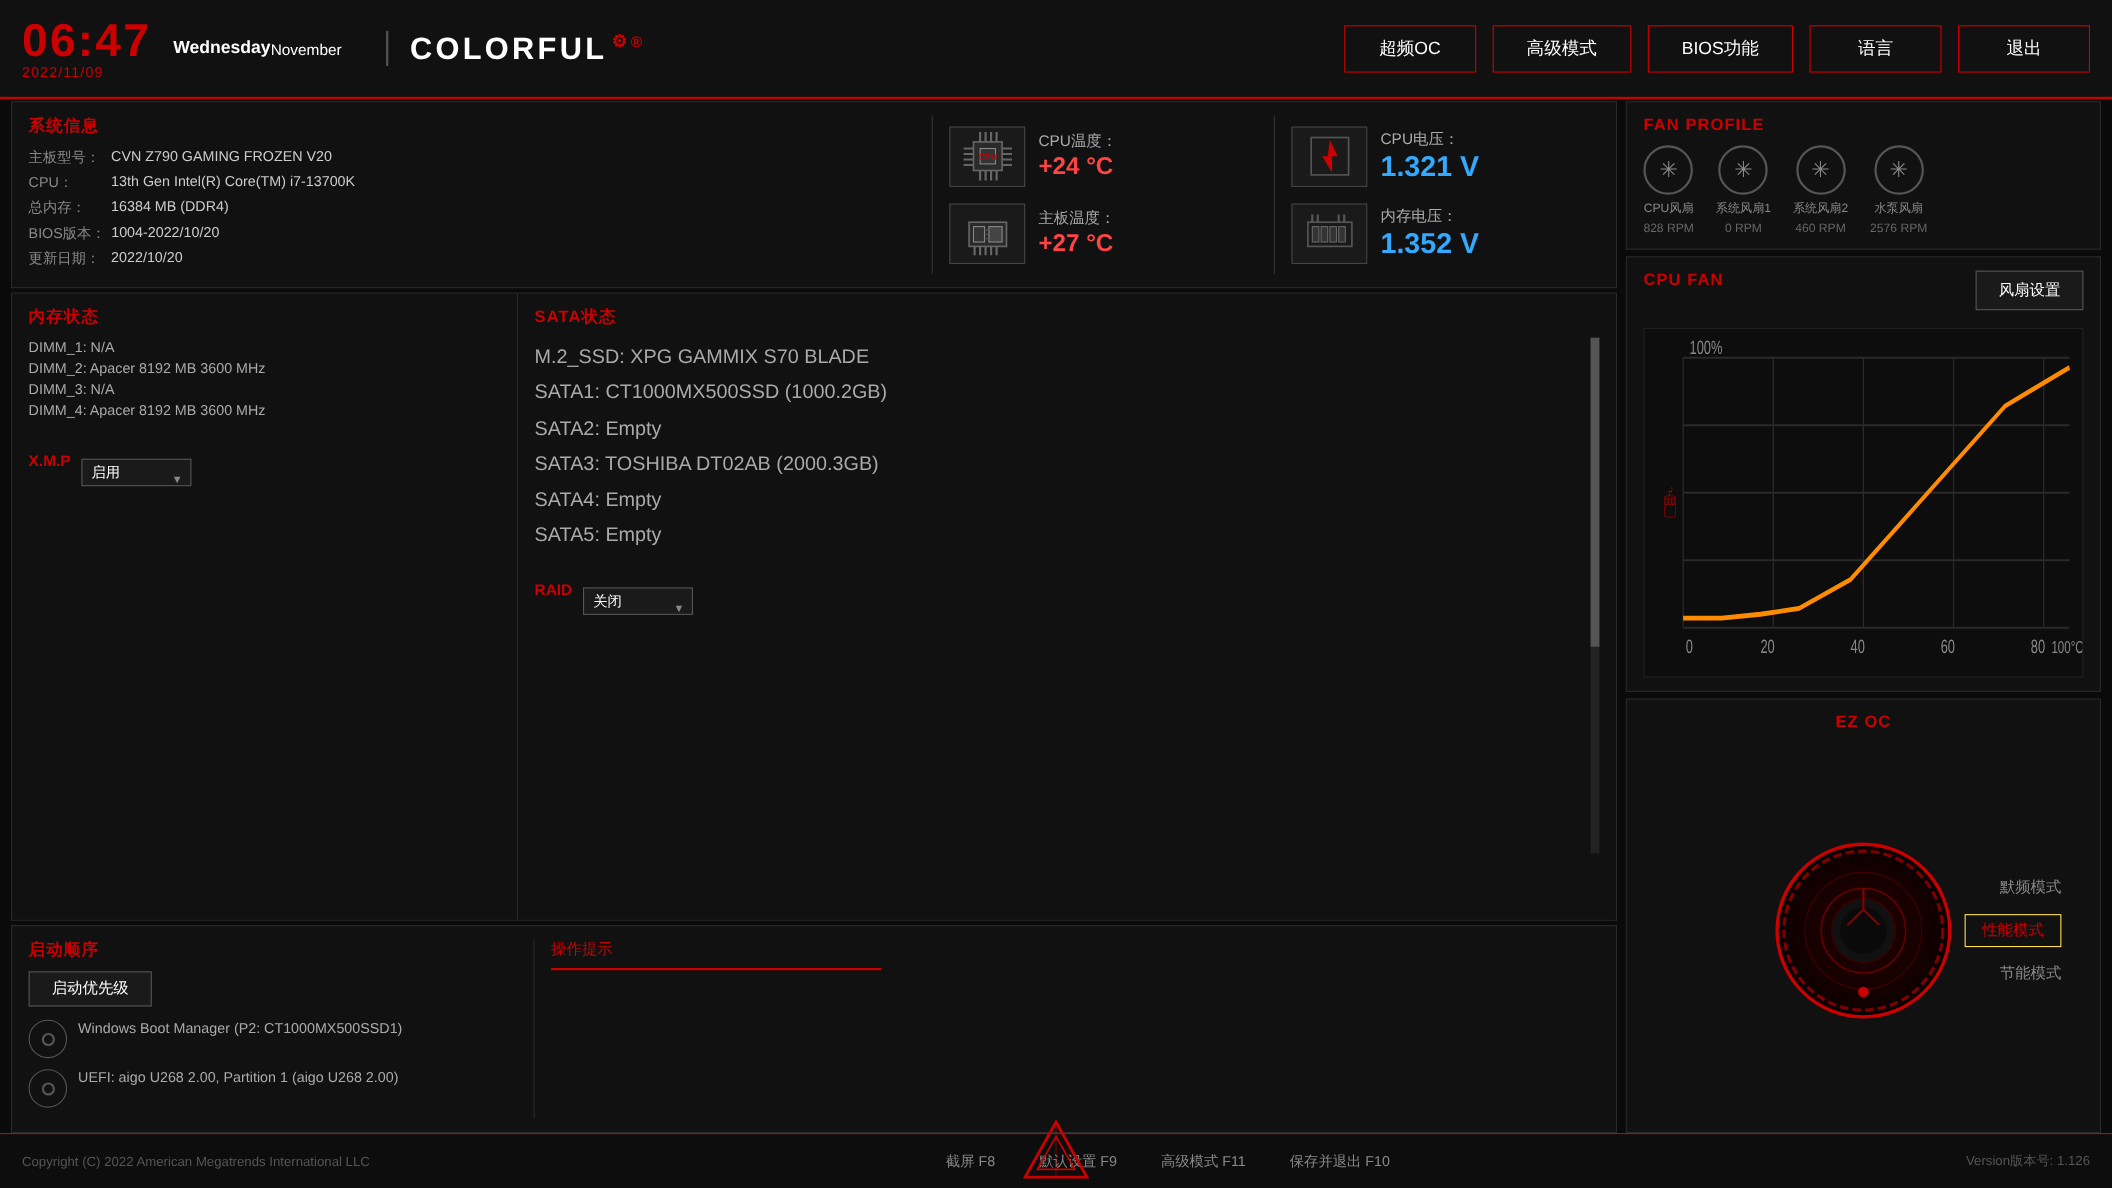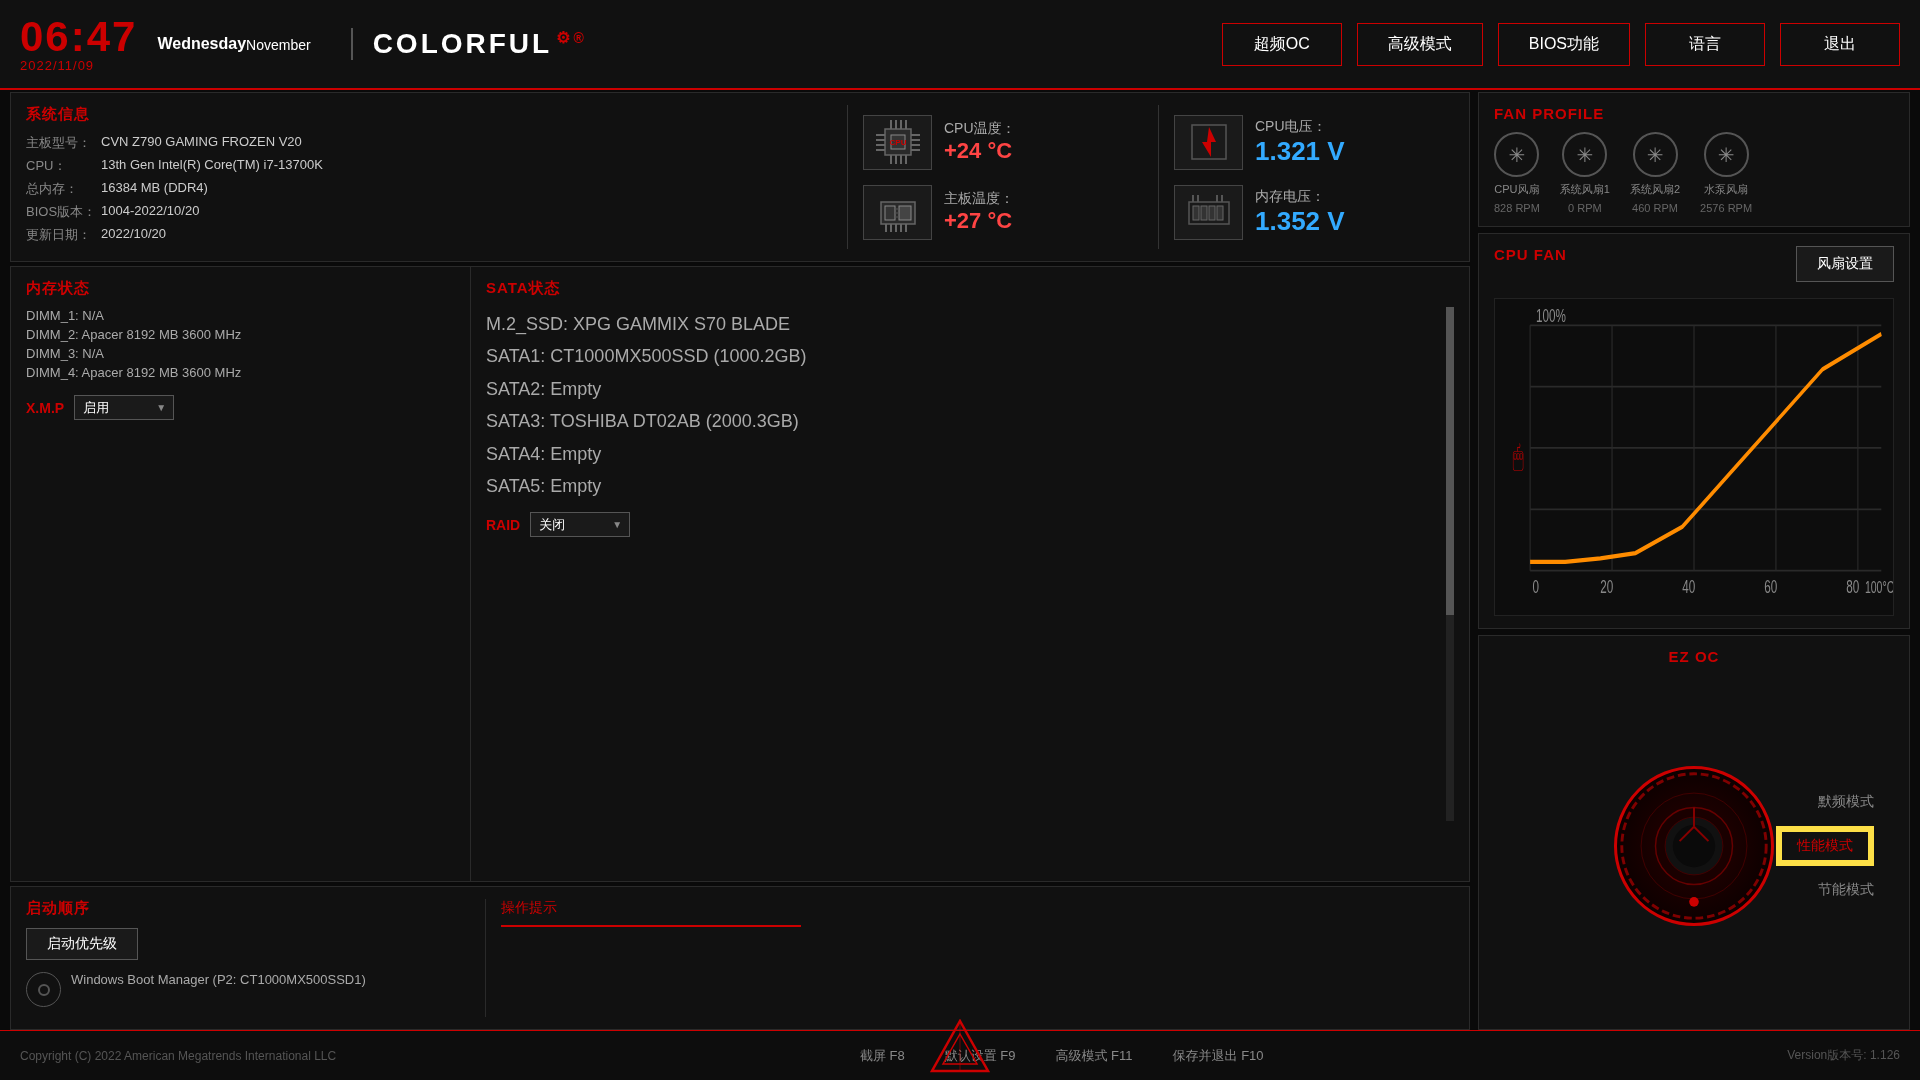--- a/index.html
+++ b/index.html
@@ -285,21 +285,22 @@
       padding: 4px 8px;
       font-size: 13px;
       min-width: 100px;
       appearance: none;
       cursor: pointer;
     }
 
     .select-wrapper {
       position: relative;
       display: inline-flex;
-      align-items: center;
+      align-items: flex-end;
+      margin-top: 22px;
     }
 
     .select-wrapper::after {
       content: '▼';
       position: absolute;
       right: 8px;
       color: #888;
       font-size: 10px;
       pointer-events: none;
     }
@@ -513,21 +514,21 @@
     }
 
     .ez-option {
       font-size: 14px;
       color: #888;
       cursor: pointer;
     }
 
     .ez-option.active {
       background: transparent;
-      border: 6px solid #fde047;
+      border: 1px solid #fde047;
       color: #cc0000;
       padding: 5px 15px;
     }
 
     
     .footer {
       position: absolute;
       bottom: 0;
       left: 0;
       right: 0;
@@ -809,20 +810,26 @@
     <div class="boot-bottom-box">
       <div class="boot-left">
         <div class="section-title">启动顺序</div>
         <button class="boot-priority-btn">启动优先级</button>
         <div class="boot-item">
           <div class="boot-disk-icon">
             <div class="boot-disk-inner"></div>
           </div>
           <span>Windows Boot Manager (P2: CT1000MX500SSD1)</span>
         </div>
+        <div class="boot-item">
+          <div class="boot-disk-icon">
+            <div class="boot-disk-inner"></div>
+          </div>
+          <span>UEFI: aigo U268 2.00, Partition 1 (aigo U268 2.00)</span>
+        </div>
       </div>
       <div class="boot-right">
         <div class="ops-hint-label">操作提示</div>
         <div class="ops-hint-line"></div>
       </div>
     </div>
 
   </div>
 
   <div class="right-panel">

